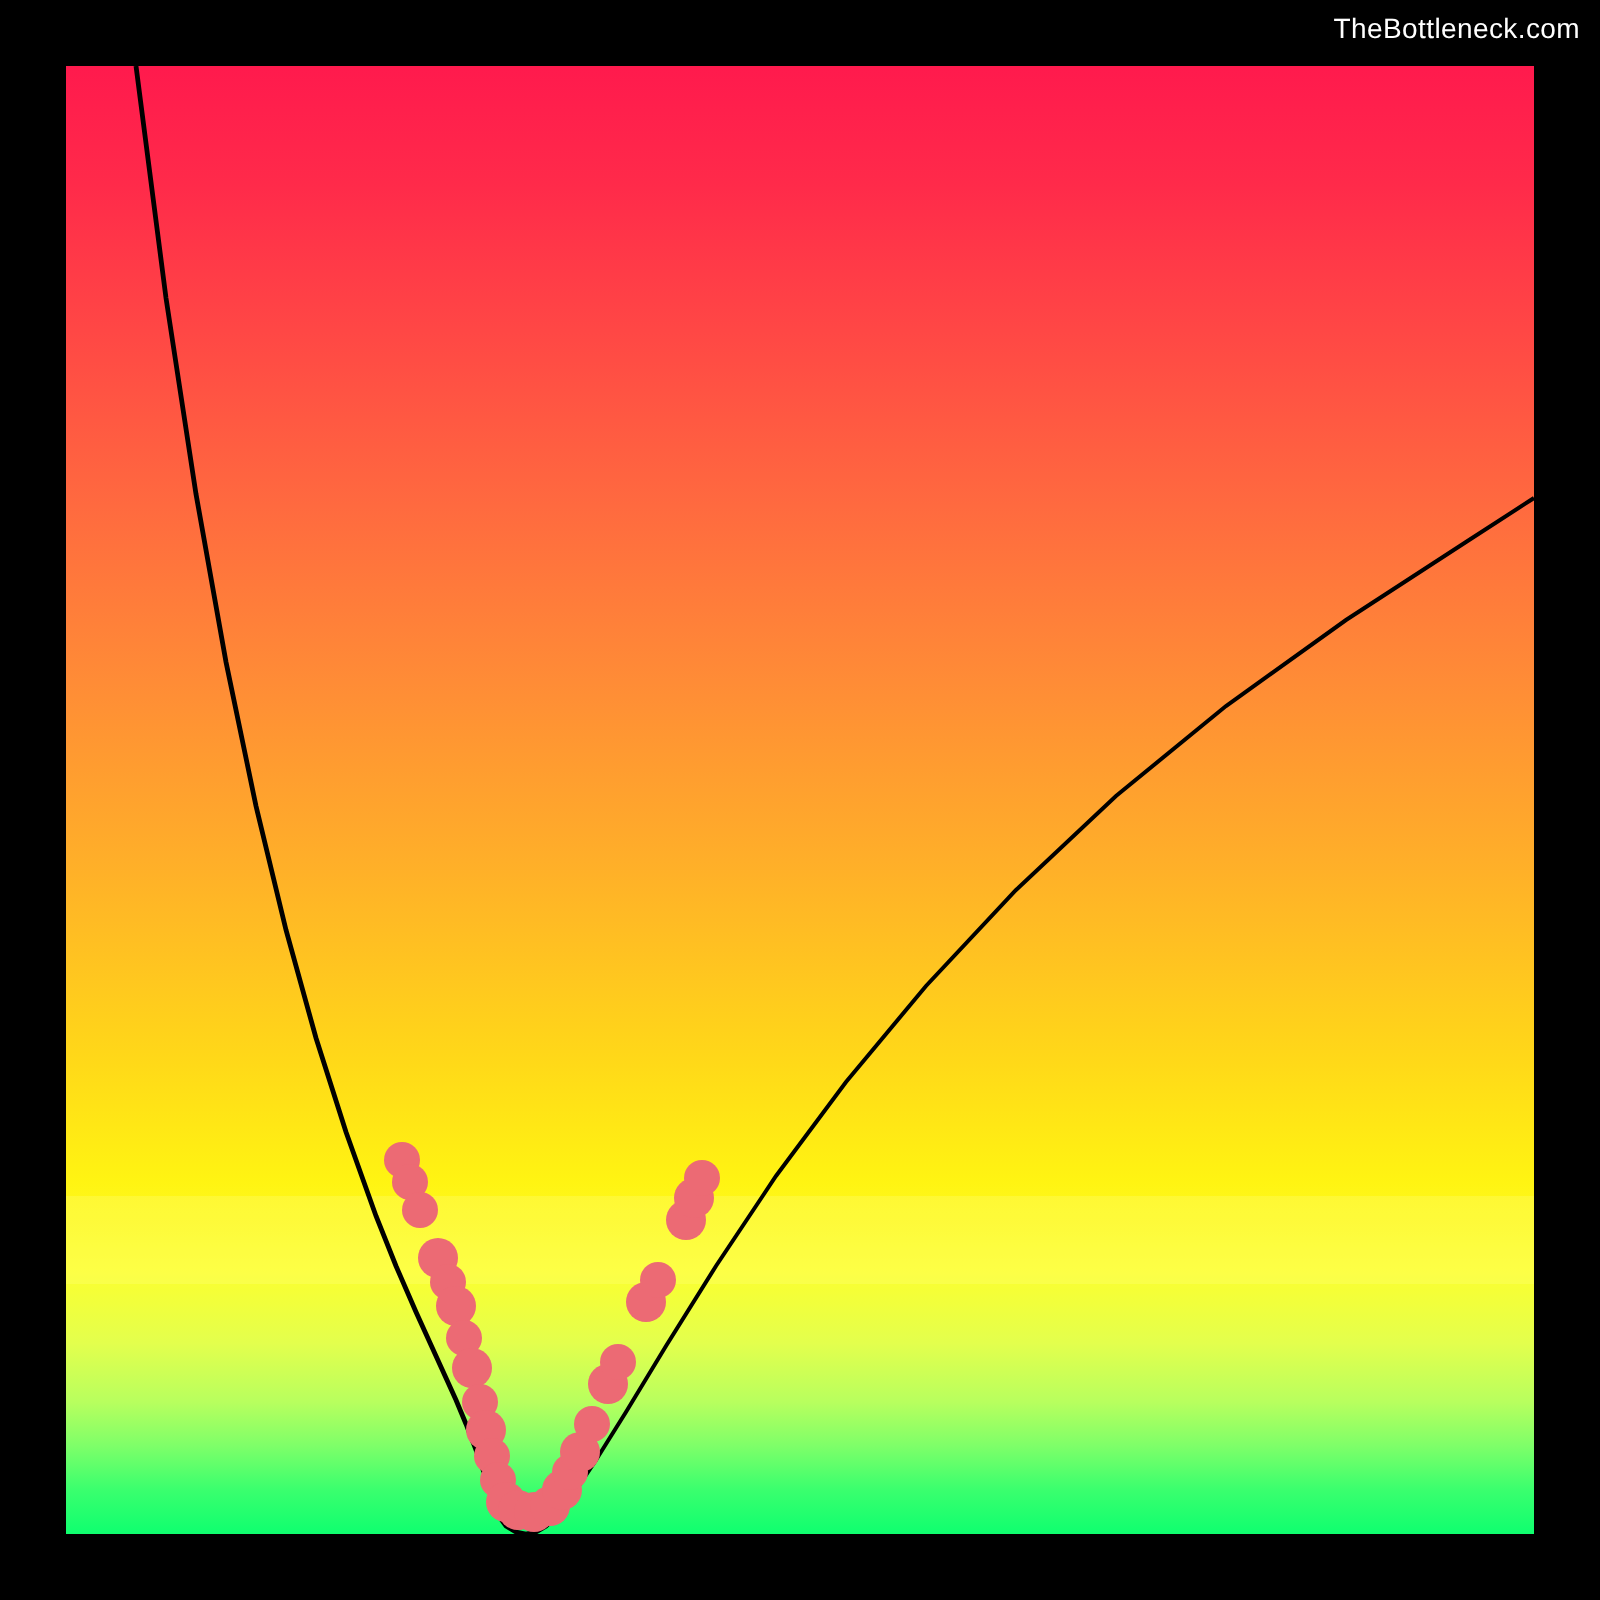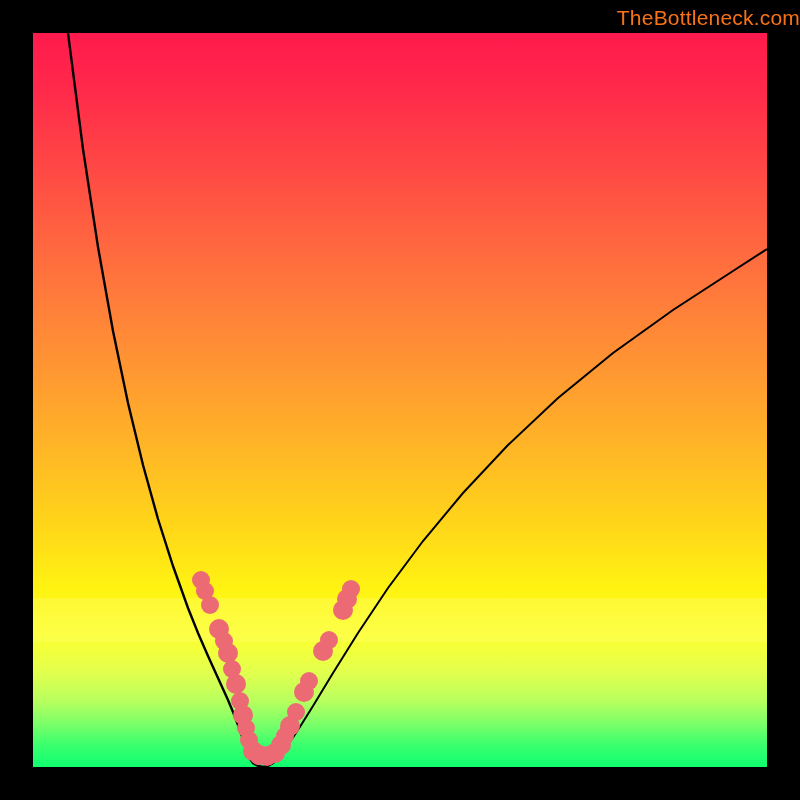--- a/index.html
+++ b/index.html
@@ -28,23 +28,23 @@
         #fcff2e 82%,
         #e3ff4d 87%,
         #b8ff5e 91%,
         #7eff69 94%,
         #3aff6e 97%,
         #0fff6f 100%);
     }
     .watermark {
       position: absolute;
       top: 6px;
-      right: 0;
-      color: #f97316;
-      font-size: 21px;
+      right: 10px;
+      color: #ffffff;
+      font-size: 14px;
       font-weight: 500;
       letter-spacing: 0.2px;
       font-family: Arial, sans-serif;
     }
     svg.curve {
       position: absolute;
       left: 0; top: 0;
       width: 734px;
       height: 734px;
     }

